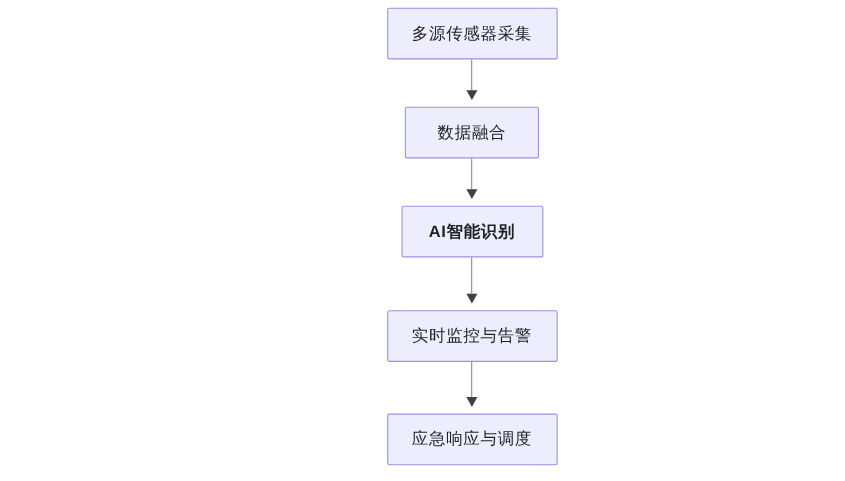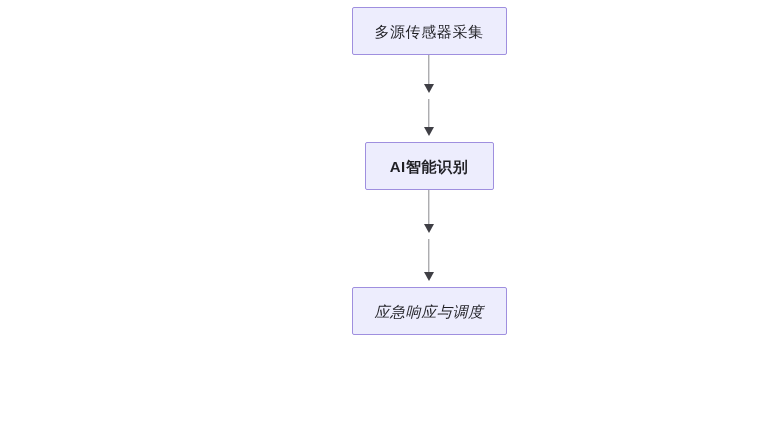--- a/index.html
+++ b/index.html
@@ -51,21 +51,21 @@
 
   .node-label {
     line-height: 1;
   }
 
   
   .node.n0 { width: 155px; margin-top: 7px; }
   .node.n1 { width: 122px; }
   .node.n2 { width: 129px; font-weight: bold; }
   .node.n3 { width: 155px; }
-  .node.n4 { width: 155px; font-style: italic; }
+  .node.n4 { width: 155px; }
 
   .connector {
     position: relative;
     width: 14px;
     height: 44px;
     display: flex;
     justify-content: center;
   }
   .connector .stem {
     position: absolute;
@@ -106,35 +106,41 @@
 
     <div class="node n0">
       <span class="node-label">多源传感器采集</span>
     </div>
 
     <div class="connector c0">
       <span class="stem"></span>
       <span class="head"></span>
     </div>
 
+    <div class="node n1">
+      <span class="node-label">数据融合</span>
+    </div>
 
     <div class="connector c1">
       <span class="stem"></span>
       <span class="head"></span>
     </div>
 
     <div class="node n2">
       <span class="node-label">AI智能识别</span>
     </div>
 
     <div class="connector c2">
       <span class="stem"></span>
       <span class="head"></span>
     </div>
 
+    <div class="node n3">
+      <span class="node-label">实时监控与告警</span>
+    </div>
 
     <div class="connector c3">
       <span class="stem"></span>
       <span class="head"></span>
     </div>
 
     <div class="node n4">
       <span class="node-label">应急响应与调度</span>
     </div>
 

